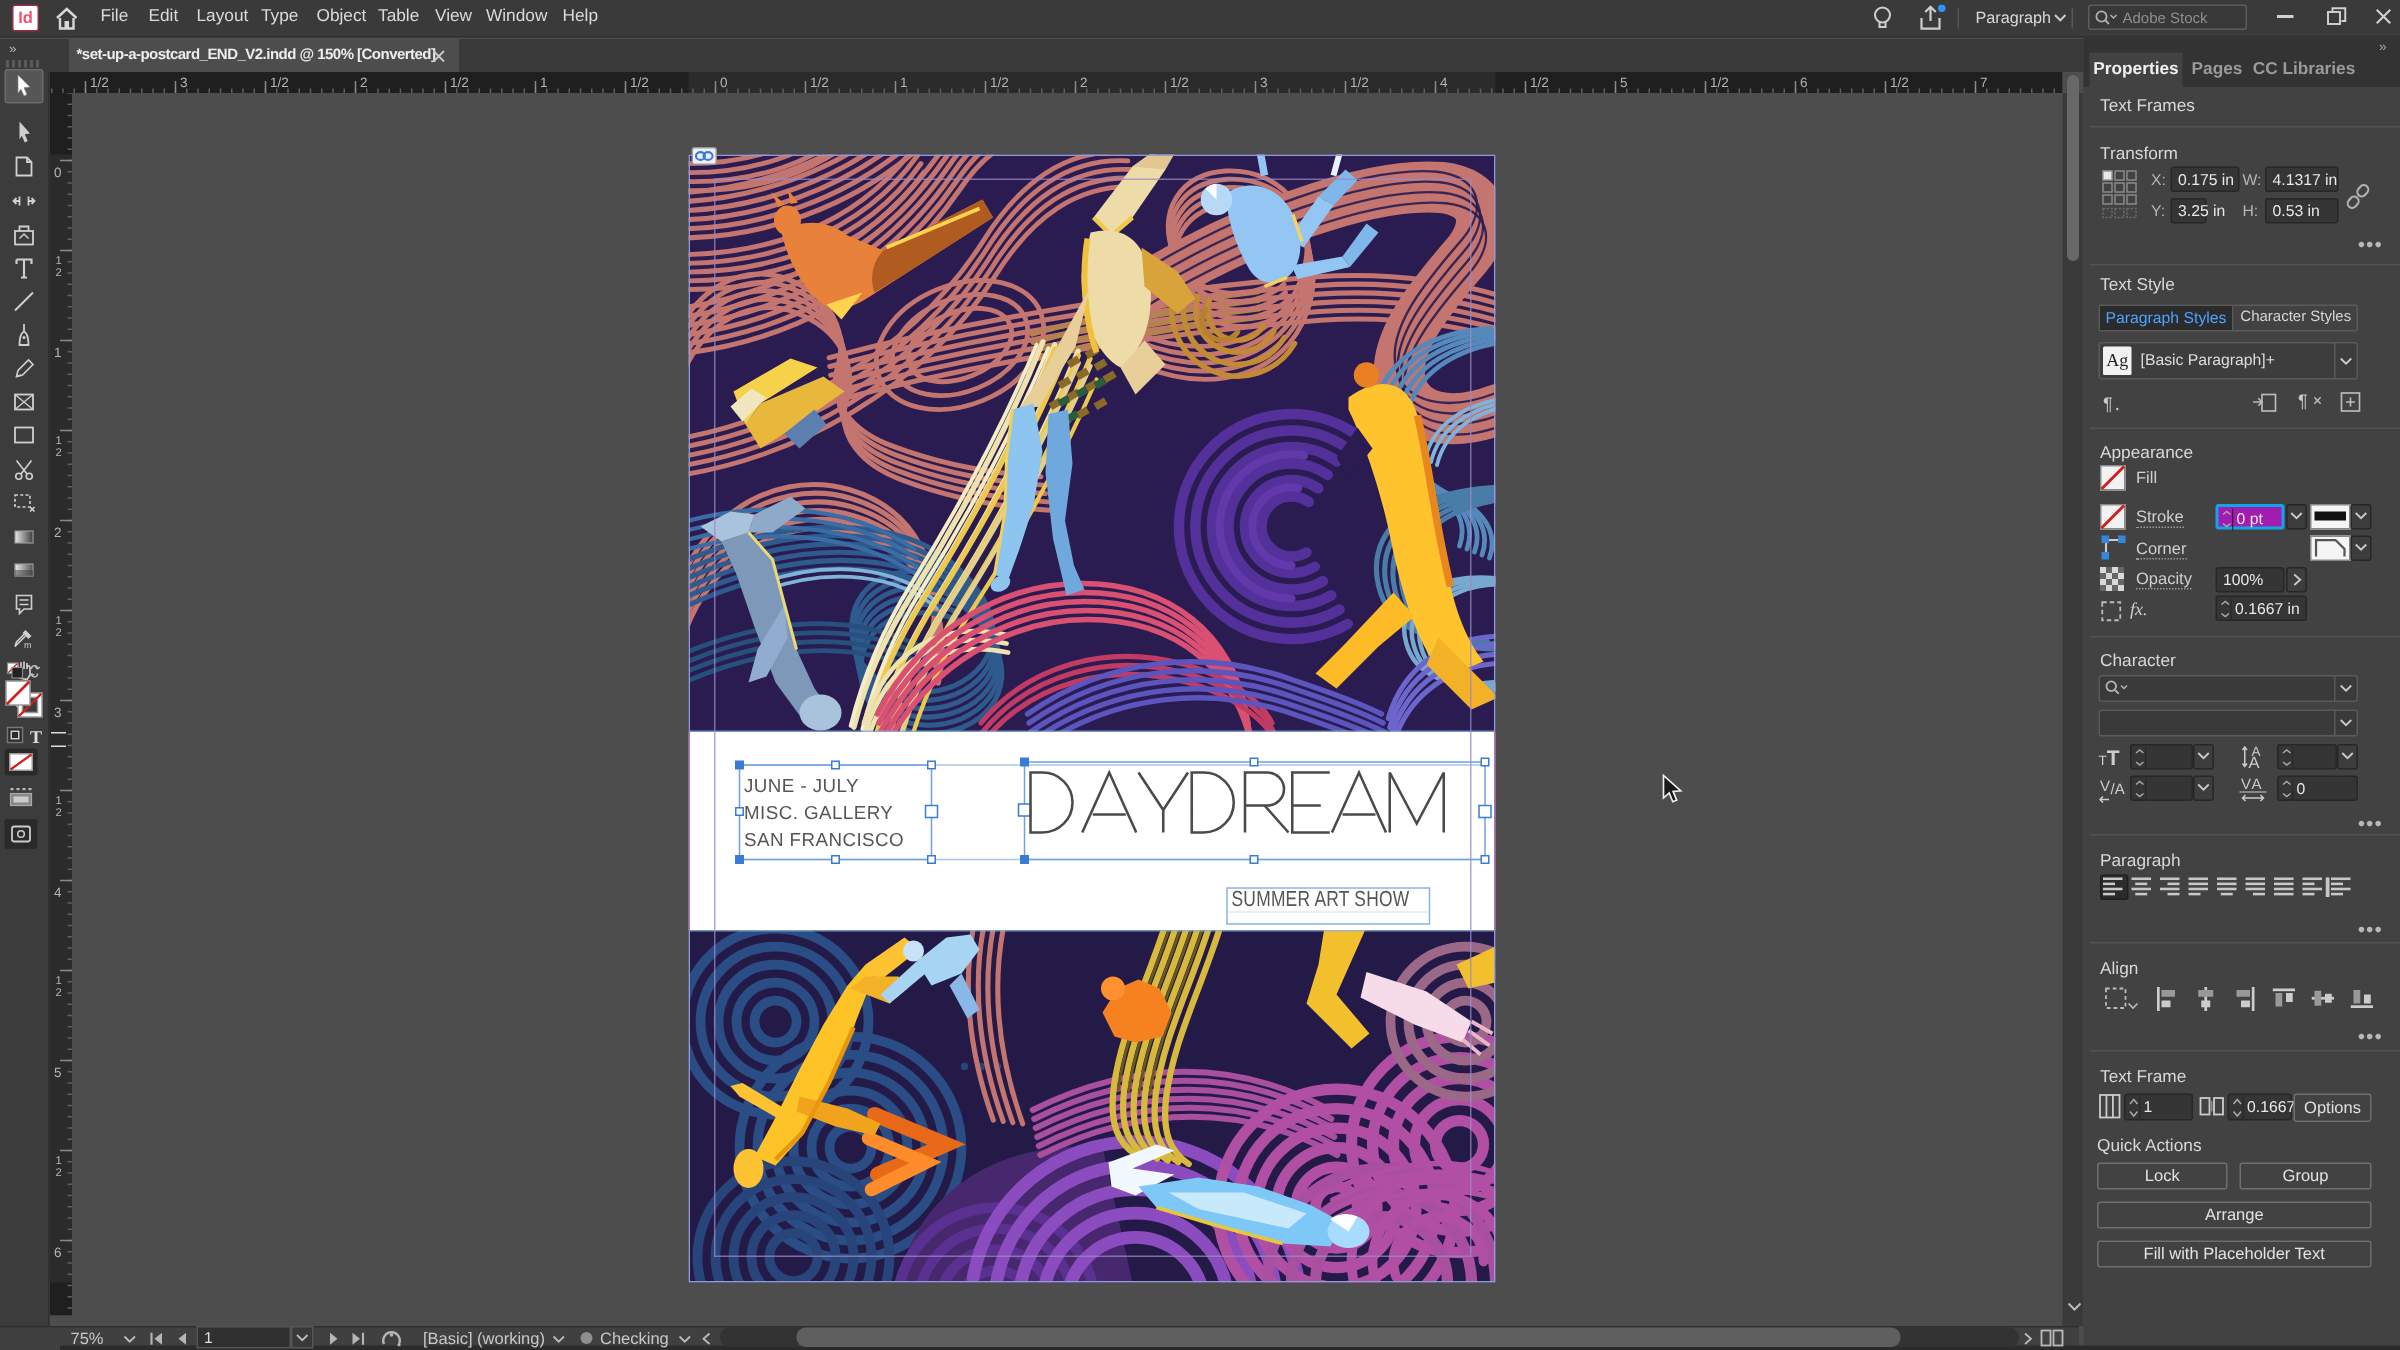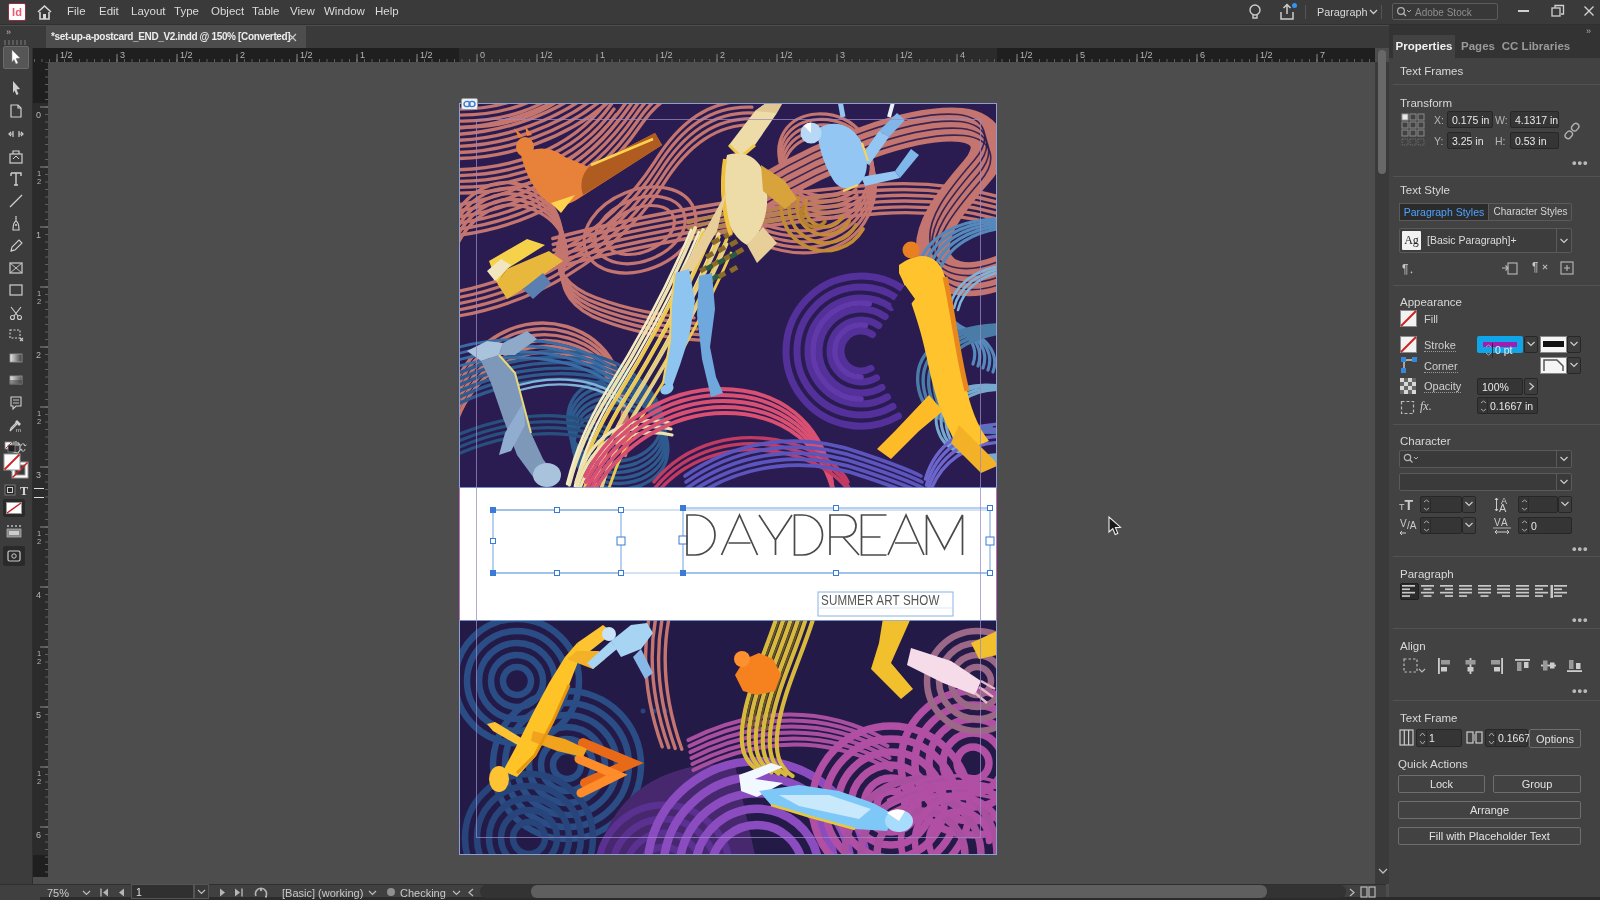--- a/index.html
+++ b/index.html
@@ -583,20 +583,21 @@
         <path d="M 320,692 L 370,692 L 412,706 L 400,716 L 340,703 Z" fill="#c8e8fc"></path>
         <ellipse cx="440" cy="718" rx="14" ry="11" fill="#a8dcfc"></ellipse>
         <path d="M 428,710 A 14 11 0 0 1 446,708 L 440,718 Z" fill="#ffffff"></path>
         <path d="M 312,702 L 352,714 L 396,726" stroke="#e8c838" stroke-width="2.5" fill="none"></path>
       </g>
       <rect x="0.5" y="0.5" width="537" height="751" fill="none" stroke="#b060b8" stroke-width="1" opacity="0.9"></rect>
       <rect x="17.5" y="16.5" width="504" height="718" fill="none" stroke="#9b8ac6" stroke-width="1" opacity="0.75"></rect>
       <rect x="0.5" y="0.5" width="537" height="384" fill="none" stroke="#88aede" stroke-width="1" opacity="0.8"></rect>
       <rect x="0.5" y="517.5" width="537" height="234" fill="none" stroke="#88aede" stroke-width="1" opacity="0.8"></rect>
     </svg>
+<div class="abs" style="left:496px;top:516px;width:200px;font-size:12.5px;line-height:17.8px;color:#565656;letter-spacing:0.3px;">JUNE - JULY<br>MISC. GALLERY<br>SAN FRANCISCO</div>
 <div class="abs" style="left:821px;top:592px;font-size:14.5px;color:#555555;letter-spacing:0.2px;transform:scaleX(0.80);transform-origin:left top;">SUMMER ART SHOW</div>
 <div class="abs" style="left:461px;top:98px;width:17px;height:12px;background:#f0f0f0;border:1px solid #999;border-radius:2px;"></div>
 <svg class="abs" style="left:463px;top:100px" width="13" height="8" viewBox="0 0 13 8">
 <ellipse cx="4" cy="4" rx="3" ry="2.6" fill="none" stroke="#3a7bd5" stroke-width="1.4"></ellipse>
 <ellipse cx="9" cy="4" rx="3" ry="2.6" fill="none" stroke="#3a7bd5" stroke-width="1.4"></ellipse>
     </svg>
 <svg class="abs" style="left:1108px;top:516px" width="14" height="21" viewBox="0 0 14 21">
 <path d="M1 1 L1 16 L4.8 12.6 L7.2 18.5 L9.8 17.4 L7.4 11.6 L12.5 11.2 Z" fill="#1a1a1a" stroke="#f0f0f0" stroke-width="1.1"></path>
     </svg>
 <div class="abs" style="left:1375px;top:62px;width:14px;height:822px;background:#3a3a3a;"></div>
@@ -680,21 +681,21 @@
 <div class="abs" style="left:1400px;top:310px;width:17px;height:17px;background:#f2f2f2;border:1px solid #8a8a8a;"></div>
 <svg class="abs" style="left:1400px;top:310px" width="17" height="17" viewBox="0 0 17 17">
       <path d="M1 16 L16 1" stroke="#cc2222" stroke-width="2"></path>
     </svg>
 <div class="abs" style="left:1424px;top:313px;font-size:11px;color:#cfcfcf;font-weight:normal;letter-spacing:0px;">Fill</div>
 <div class="abs" style="left:1400px;top:336px;width:17px;height:17px;background:#f2f2f2;border:1px solid #8a8a8a;"></div>
 <svg class="abs" style="left:1400px;top:336px" width="17" height="17" viewBox="0 0 17 17">
       <path d="M1 16 L16 1" stroke="#cc2222" stroke-width="2"></path>
     </svg>
 <div class="abs" style="left:1424px;top:339px;font-size:11px;color:#cfcfcf;border-bottom:1px dotted #999;">Stroke</div>
-<div class="abs" style="left:1477px;top:336px;width:46px;height:17px;background:#a21caf;border:6px solid #0ea5e9;border-radius:2px;">
+<div class="abs" style="left:1477px;top:336px;width:46px;height:17px;background:#a21caf;border:2px solid #0ea5e9;border-radius:2px;">
       <svg class="abs" style="left:1px;top:1px" width="9" height="15" viewBox="0 0 9 15">
         <path d="M2 4 L4.5 2 L7 4" fill="none" stroke="#aaa" stroke-width="1"></path>
         <path d="M2 10 L4.5 12 L7 10" fill="none" stroke="#aaa" stroke-width="1"></path>
         <path d="M8.5 0 L8.5 15" stroke="#2a2a2a" stroke-width="1"></path>
       </svg>
       <div class="abs" style="left:12px;top:2px;font-size:10.5px;color:#e8e8e8;white-space:nowrap;">0 pt</div>
     </div>
 <div class="abs" style="left:1524px;top:336px;width:14px;height:17px;background:#3d3d3d;border:1px solid #272727;border-radius:2px;"></div>
 <svg class="abs" style="left:1526px;top:341px" width="10" height="6" viewBox="0 0 10 6">
       <path d="M1.5 1 L5 4.5 L8.5 1" fill="none" stroke="#ccc" stroke-width="1.2"></path>

